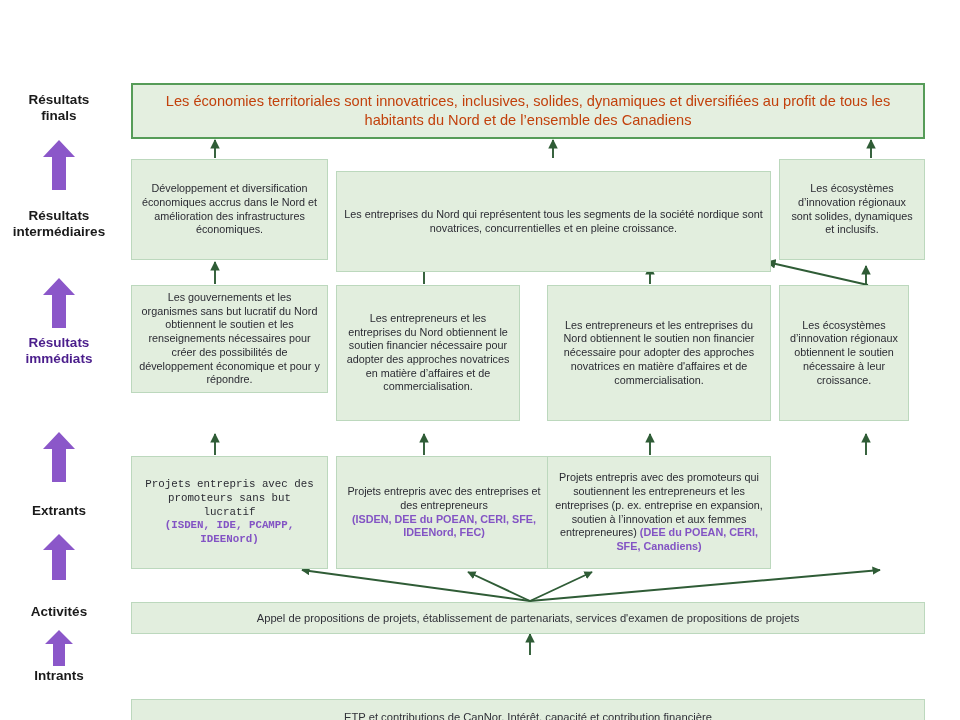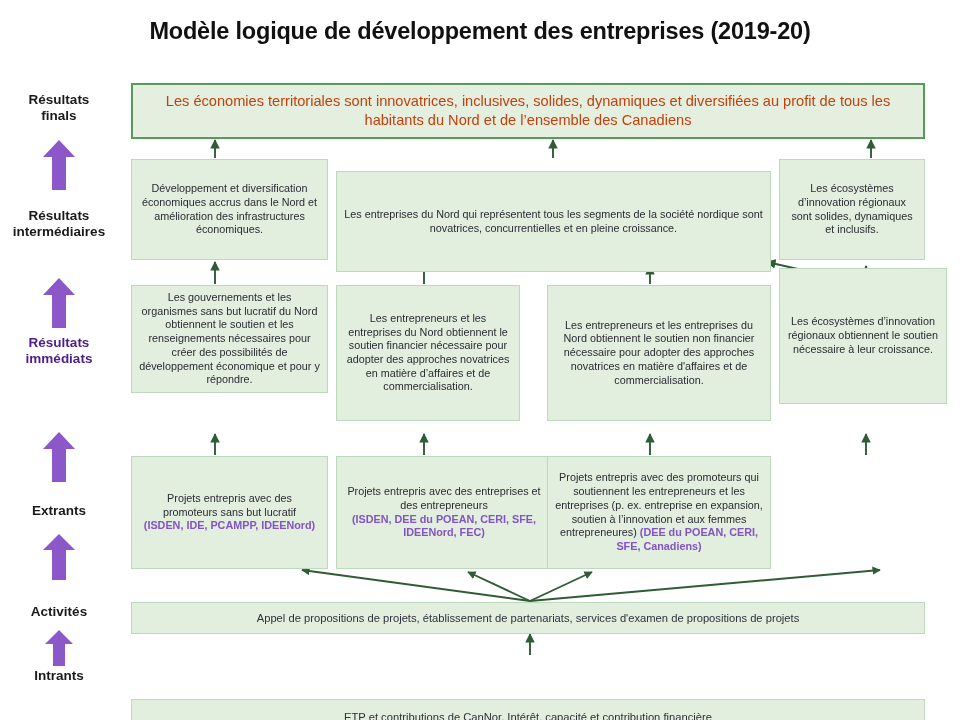--- a/index.html
+++ b/index.html
@@ -81,21 +81,20 @@
     left: 0; top: 0;
     width: 960px; height: 720px;
     pointer-events: none;
   }
 </style>
 </head>
 <body>
 
 <div id="stage">
 
-  <div class="abs title">Modèle logique de développement des entreprises (2019-20)</div>
 
   <svg id="links" viewBox="0 0 960 720" width="960" height="720">
     <defs>
       <marker id="ah" viewBox="0 0 10 10" refX="9" refY="5" markerWidth="5" markerHeight="5" orient="auto-start-reverse">
         <path d="M 0 0 L 10 5 L 0 10 z" fill="#2f5c36"></path>
       </marker>
       <marker id="ahs" viewBox="0 0 10 10" refX="9" refY="5" markerWidth="4.4" markerHeight="4.4" orient="auto-start-reverse">
         <path d="M 0 0 L 10 5 L 0 10 z" fill="#2f5c36"></path>
       </marker>
     </defs>
@@ -184,25 +183,25 @@
 
   <div class="abs box" style="left:131px; top:285px; width:197px; height:108px;">
     <div class="inner">Les gouvernements et les organismes sans but lucratif du Nord obtiennent le soutien et les renseignements nécessaires pour créer des possibilités de développement économique et pour y répondre.</div>
   </div>
   <div class="abs box" style="left:336px; top:285px; width:184px; height:136px;">
     <div class="inner">Les entrepreneurs et les entreprises du Nord obtiennent le soutien financier nécessaire pour adopter des approches novatrices en matière d’affaires et de commercialisation.</div>
   </div>
   <div class="abs box" style="left:547px; top:285px; width:224px; height:136px;">
     <div class="inner">Les entrepreneurs et les entreprises du Nord obtiennent le soutien non financier nécessaire pour adopter des approches novatrices en matière d'affaires et de commercialisation.</div>
   </div>
-  <div class="abs box" style="left:779px; top:268px; width:168px; height:136px;">
+  <div class="abs box" style="left:779px; top:285px; width:130px; height:136px;">
     <div class="inner">Les écosystèmes d’innovation régionaux obtiennent le soutien nécessaire à leur croissance.</div>
   </div>
 
-  <div class="abs box" style="left:131px; top:456px; width:197px; height:113px;">
+  <div class="abs box" style="left:131px; top:456px; width:197px; height:113px;font-family:Liberation Mono, monospace;">
     <div class="inner">
       <span>Projets entrepris avec des promoteurs sans but lucratif</span>
       <div class="acr">(ISDEN, IDE, PCAMPP, IDEENord)</div>
     </div>
   </div>
   <div class="abs box" style="left:336px; top:456px; width:216px; height:113px;">
     <div class="inner">
       <span>Projets entrepris avec des entreprises et des entrepreneurs</span>
       <div class="acr">(ISDEN, DEE du POEAN, CERI, SFE, IDEENord, FEC)</div>
     </div>

